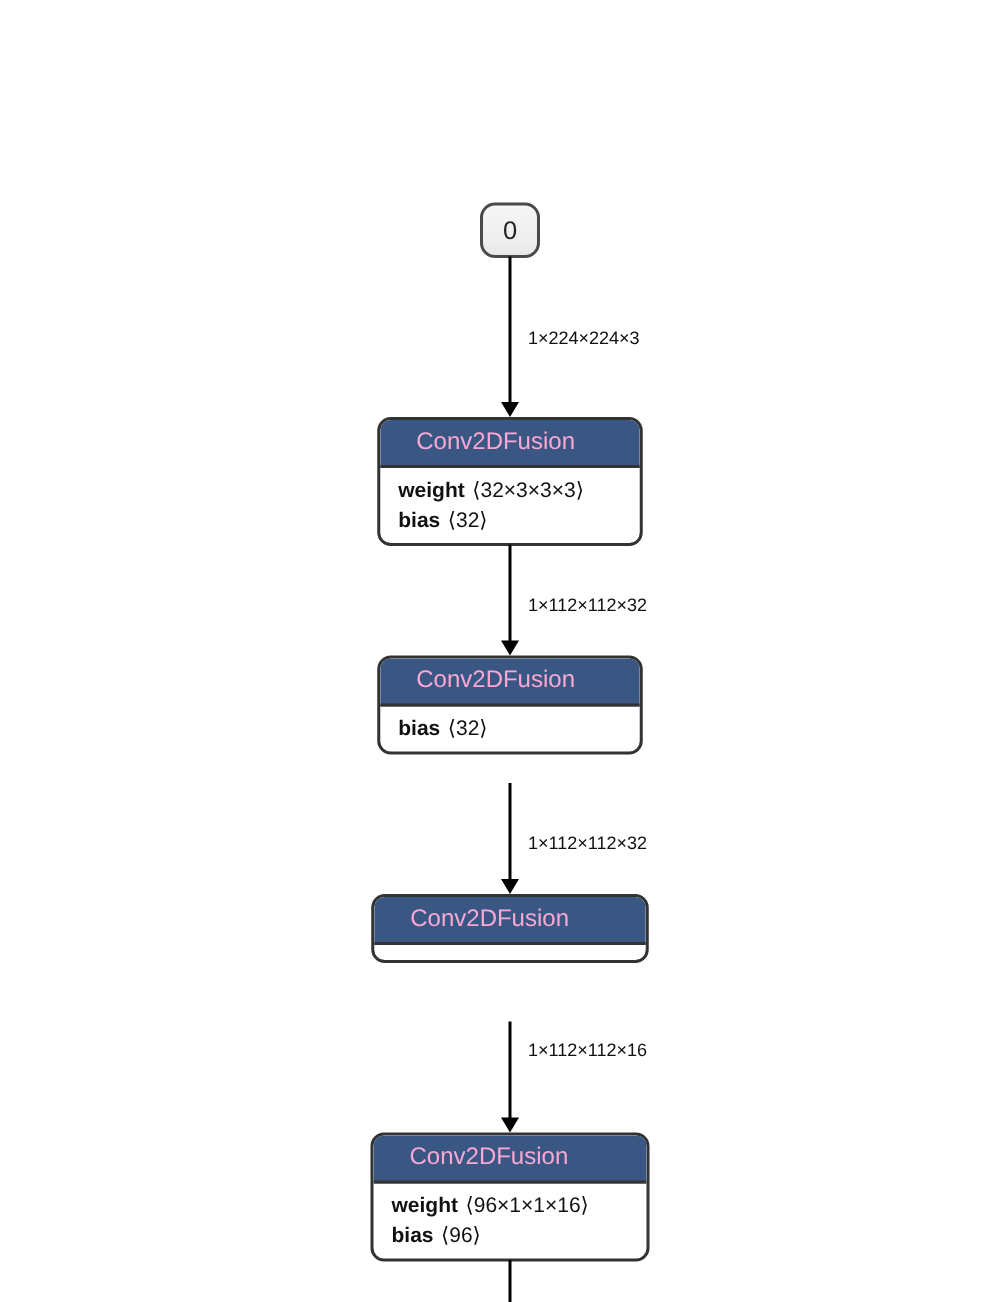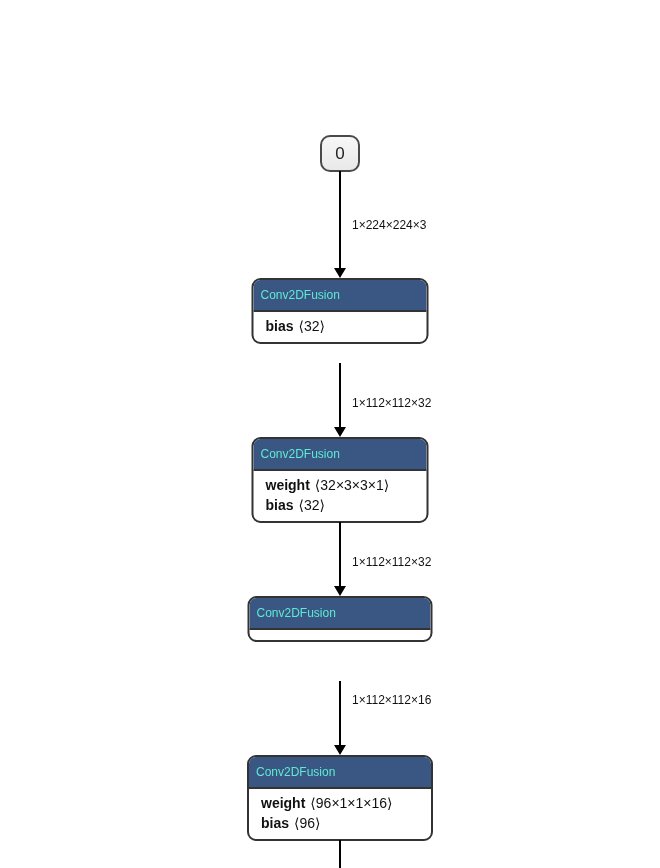--- a/index.html
+++ b/index.html
@@ -45,54 +45,54 @@
     background:var(--node-body-bg,#fff);overflow:hidden;
   }
   .n1,.n2{width:177px;}
   .n3{width:185px;}
   .n4{width:186px;}
   .n1{top:278px;}
   .n2{top:437px;}
   .n3{top:596px;}
   .n4{top:755px;}
   .node-header{
-    background:var(--node-header-bg,#3a5783);color:#5eead4;
-    font-size:12px;line-height:30px;padding:0 7px;
+    background:var(--node-header-bg,#3a5783);color:#f9a8d4;
+    font-size:16px;line-height:30px;padding:0 24px;
     border-bottom:2px solid var(--node-border,#333);white-space:nowrap;
   }
   .node-body{padding:4px 12px 6px;font-size:14px;line-height:20px;white-space:nowrap;}
   .pname{font-weight:bold;color:#111;}
   .pval{margin-left:5px;color:#111;}
 </style>
 </head>
 <body>
 
 <div class="canvas">
 
   <div class="input-node">0</div>
 
   <div class="edge e1"></div>
   <div class="arrow a1"></div>
   <div class="edge-label l1">1×224×224×3</div>
 
   <div class="node n1">
     <div class="node-header">Conv2DFusion</div>
     <div class="node-body">
+      <div class="param"><span class="pname">weight</span><span class="pval">⟨32×3×3×3⟩</span></div>
       <div class="param"><span class="pname">bias</span><span class="pval">⟨32⟩</span></div>
     </div>
   </div>
 
   <div class="edge e2"></div>
   <div class="arrow a2"></div>
   <div class="edge-label l2">1×112×112×32</div>
 
   <div class="node n2">
     <div class="node-header">Conv2DFusion</div>
     <div class="node-body">
-      <div class="param"><span class="pname">weight</span><span class="pval">⟨32×3×3×1⟩</span></div>
       <div class="param"><span class="pname">bias</span><span class="pval">⟨32⟩</span></div>
     </div>
   </div>
 
   <div class="edge e3"></div>
   <div class="arrow a3"></div>
   <div class="edge-label l3">1×112×112×32</div>
 
   <div class="node n3">
     <div class="node-header">Conv2DFusion</div>

